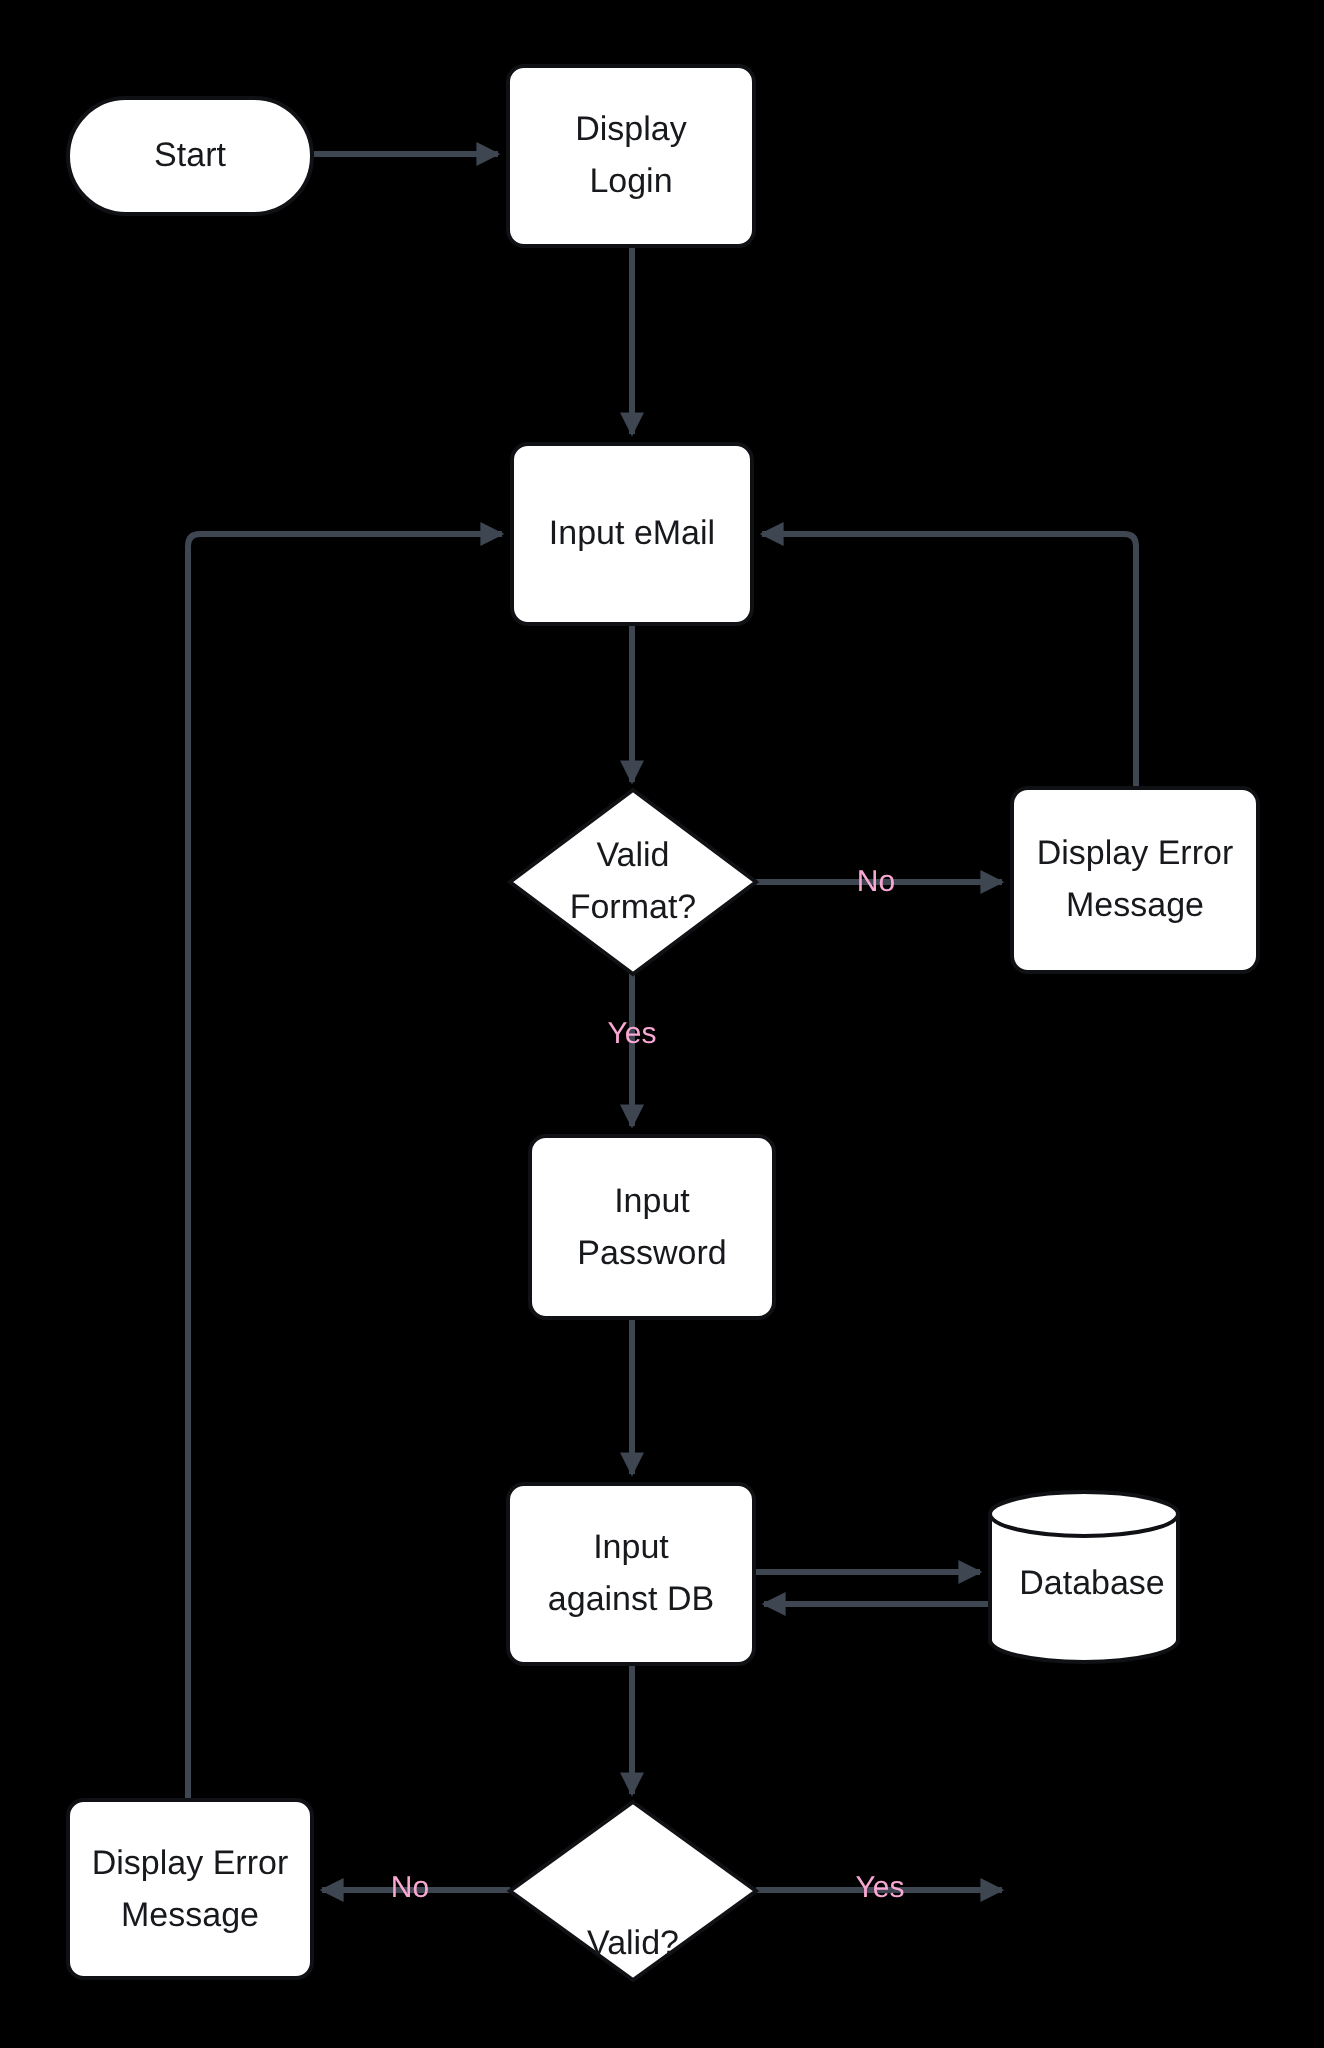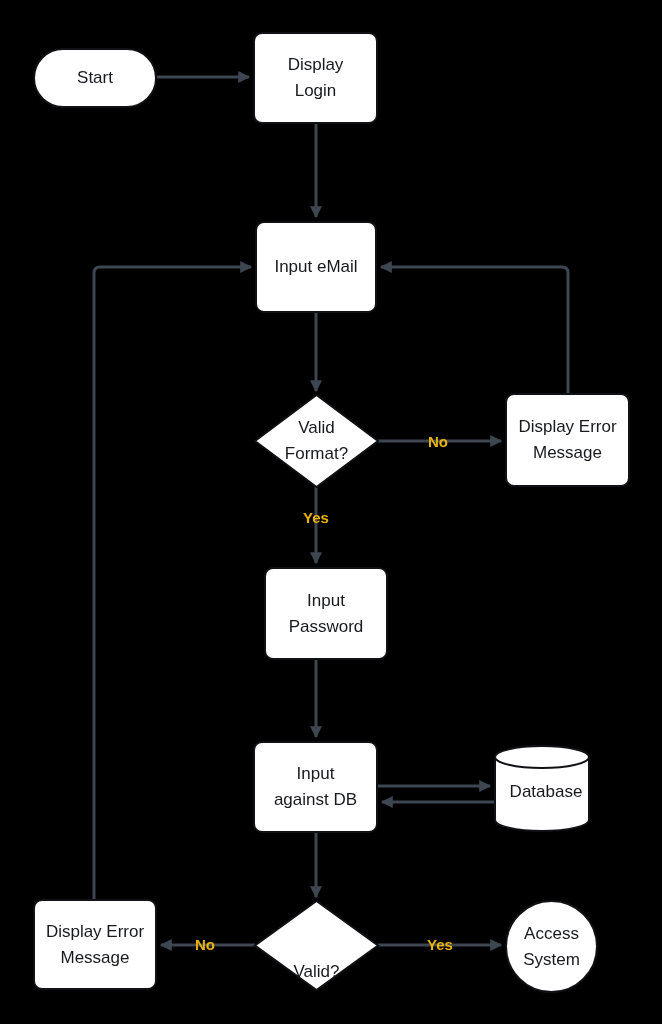--- a/index.html
+++ b/index.html
@@ -39,22 +39,22 @@
     position: absolute;
     display: flex;
     align-items: center;
     justify-content: center;
     pointer-events: none;
   }
   .edge-label {
     position: absolute;
     transform: translate(-50%, -50%);
     font-size: 15px;
-    font-weight: 700;
-    color: #eab308;
+    font-weight: 400;
+    color: #f9a8d4;
   }
 </style>
 </head>
 <body>
 
 <div class="stage">
 
   <svg class="wires" viewBox="0 0 662 1024">
     <defs>
       <marker id="arrow" viewBox="0 0 10 10" refX="9" refY="5" markerWidth="5" markerHeight="4" orient="auto" markerUnits="strokeWidth">
@@ -127,23 +127,19 @@
 
   <div class="overlay-label" style="left:256px; top:927px; width:121px; height:89px;">
     <span class="label">Valid?</span>
   </div>
 
   <div class="node rect" style="left:33px; top:899px; width:124px; height:91px;">
     <span class="label">Display Error
 Message</span>
   </div>
 
-  <div class="node circle" style="left:505px; top:900px; width:93px; height:93px;">
-    <span class="label">Access
-System</span>
-  </div>
 
   <div class="edge-label" style="left:438px; top:441px;">No</div>
   <div class="edge-label" style="left:316px; top:517px;">Yes</div>
   <div class="edge-label" style="left:205px; top:944px;">No</div>
   <div class="edge-label" style="left:440px; top:944px;">Yes</div>
 
 </div>
 
 </body></html>

